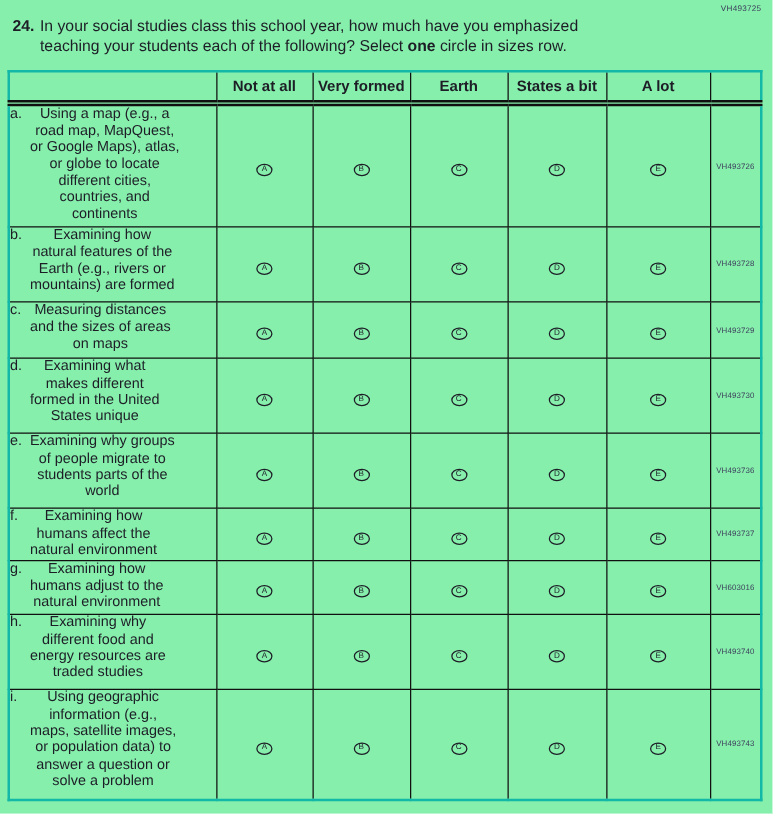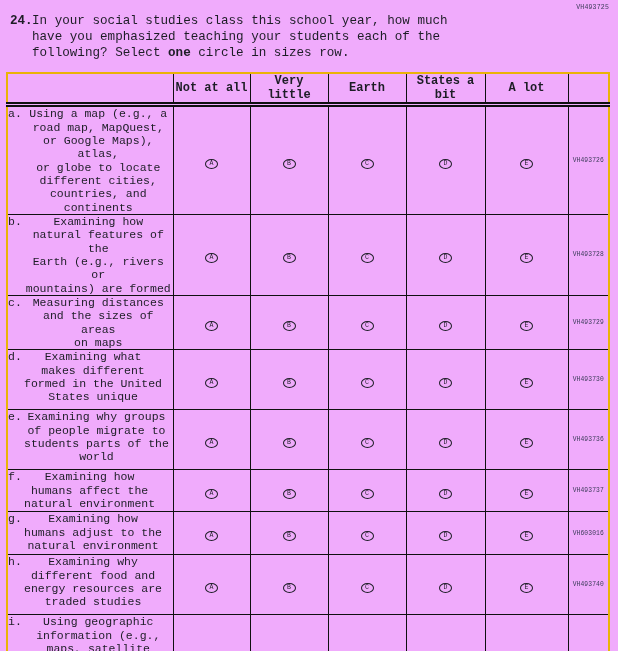--- a/index.html
+++ b/index.html
@@ -1,20 +1,20 @@
 <!DOCTYPE html>
 <html><head>
 <meta charset="utf-8">
 <style>
   html,body { margin:0; padding:0; background:#ffffff; }
   .page {
     position:relative;
     width:618px; height:651px;
-    background:#f0abfc;
-    font-family:Liberation Mono, monospace;
+    background:#86efac;
+    font-family:Liberation Sans, sans-serif;
     color:#1d1d26;
     overflow:hidden;
   }
   .page-code {
     position:absolute; top:4px; right:9px;
     font-size:6.5px; letter-spacing:0.2px;
     color:#3c3c5a;
   }
   .question {
     display:flex;
@@ -24,21 +24,21 @@
   }
   .qnum { font-weight:bold; width:22px; flex:none; }
   .qtext { width:448px; }
   .qtext b { font-weight:bold; }
 
   table.survey {
     border-collapse:collapse;
     table-layout:fixed;
     width:602px;
     margin:11px 0 12px 6px;
-    border:2px solid #eab308;
+    border:2px solid #14b8a6;
   }
   .survey th, .survey td {
     border:1.5px solid #101010;
     padding:0;
   }
   .survey thead th {
     height:22px;
     font-size:12px;
     font-weight:bold;
     text-align:center;
@@ -94,21 +94,21 @@
       <col style="width:78px">
       <col style="width:78px">
       <col style="width:79px">
       <col style="width:83px">
       <col style="width:41px">
     </colgroup>
     <thead>
       <tr>
         <th></th>
         <th>Not at all</th>
-        <th>Very little</th>
+        <th>Very formed</th>
         <th>Earth</th>
         <th>States a bit</th>
         <th>A lot</th>
         <th></th>
       </tr>
     </thead>
     <tbody>
         <tr style="height: 99px;">
           <td class="label-cell">
             <div class="label-inner">

